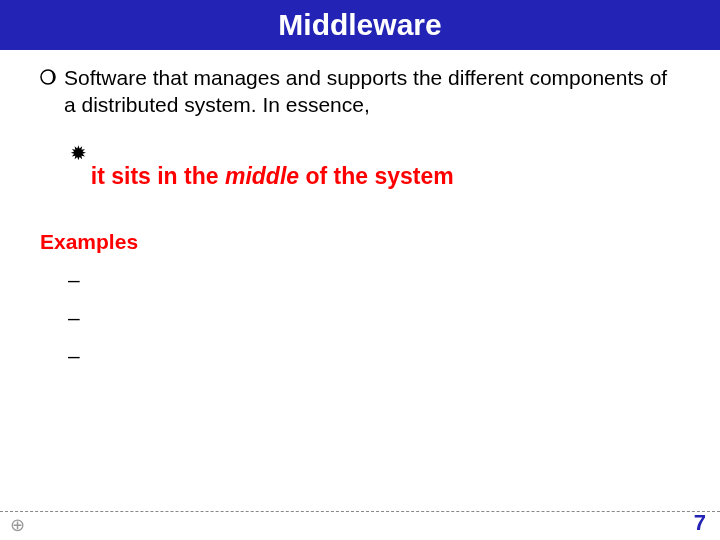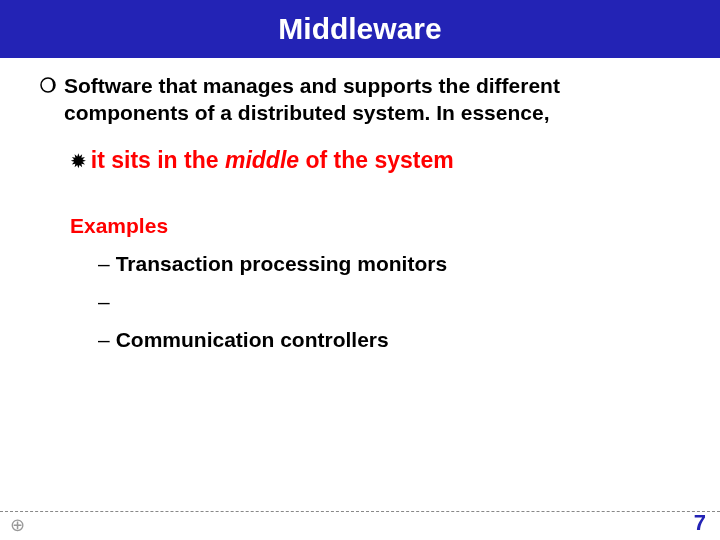--- a/index.html
+++ b/index.html
@@ -6,21 +6,21 @@
   body {
     width: 720px;
     height: 540px;
     font-family: Arial, Helvetica, sans-serif;
     background: #ffffff;
     position: relative;
     overflow: hidden;
   }
   .title-bar {
     background: #2323b5;
-    height: 58px;
+    height: 50px;
     display: flex;
     align-items: center;
     justify-content: center;
   }
   .title-text {
     color: #ffffff;
     font-size: 30px;
     font-weight: bold;
   }
   .content {
@@ -33,21 +33,21 @@
   }
   .moon-icon {
     width: 16px;
     height: 16px;
     flex-shrink: 0;
     margin-top: 5px;
     margin-right: 8px;
   }
   .bullet-text {
     font-size: 21px;
-    font-weight: bold;
+    font-weight: normal;
     line-height: 1.3;
     color: #000000;
   }
   .sub-row {
     display: flex;
     align-items: flex-start;
     margin-left: 30px;
     margin-top: 20px;
     margin-bottom: 40px;
   }
@@ -55,30 +55,30 @@
     font-size: 20px;
     color: #000;
     margin-right: 4px;
     margin-top: 2px;
     flex-shrink: 0;
   }
   .red-text {
     color: #ff0000;
     font-size: 23px;
     font-weight: bold;
+    margin-top: 24px;
   }
   .italic-word {
     font-style: italic;
   }
   .underline-word {
     text-decoration: underline;
     font-style: italic;
   }
   .examples-block {
-    margin-left: 30px;
     margin-top: 28px;
   }
   .examples-label {
     color: #ff0000;
     font-size: 21px;
     font-weight: bold;
     margin-bottom: 14px;
   }
   .example-row {
     display: flex;
@@ -141,28 +141,26 @@
     <span class="red-text">
       <span>it sits in the </span><span class="italic-word">middle</span><span> of the system</span>
     </span>
   </div>
 
 
   <div class="examples-block">
     <div class="examples-label">Examples</div>
     <div class="example-row">
       <span class="dash">–</span>
-      <span class="example-text">Transaction processing monitors</span>
     </div>
     <div class="example-row">
       <span class="dash">–</span>
     </div>
     <div class="example-row">
       <span class="dash">–</span>
-      <span class="example-text">Communication controllers</span>
     </div>
   </div>
 
 </div>
 
 <div class="footer-line"></div>
 <div class="corner-icon">⊕</div>
 <div class="slide-number">7</div>
 
 </body></html>

